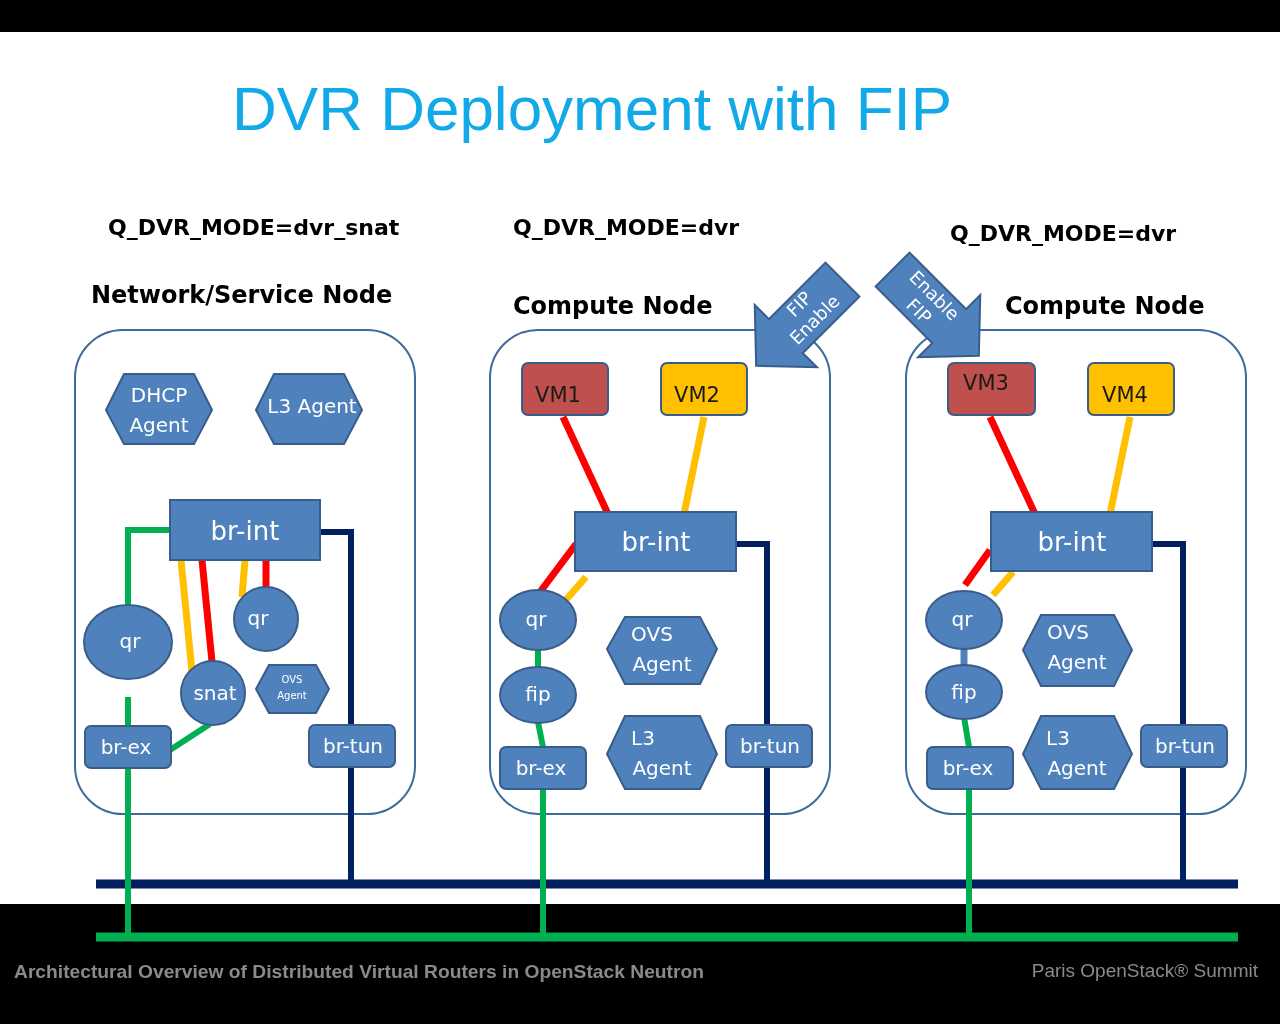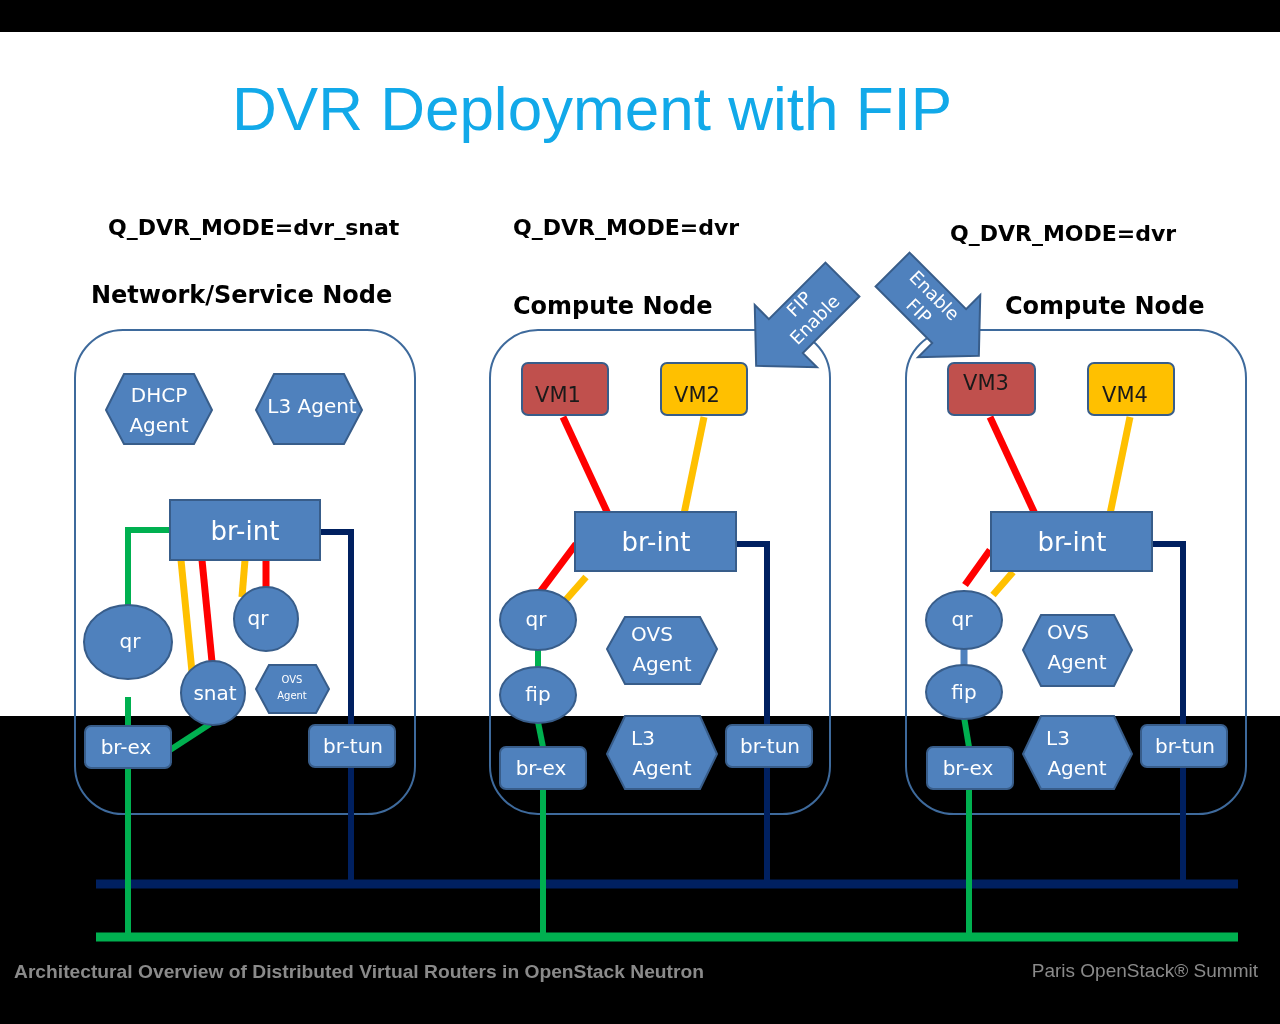--- a/index.html
+++ b/index.html
@@ -1,17 +1,17 @@
 <!DOCTYPE html>
 <html><head>
 <meta charset="utf-8">
 <style>
   html,body{margin:0;padding:0;}
   body{width:1280px;height:1024px;background:#000;position:relative;overflow:hidden;font-family:"Liberation Sans",sans-serif;}
-  #slide{position:absolute;left:0;top:32px;width:1280px;height:684px;background:#fff;}
+  #slide{position:absolute;left:0;top:32px;width:1280px;height:872px;background:#fff;}
   svg{position:absolute;left:0;top:0;}
   .title{font-family:"Liberation Sans",sans-serif;font-size:62px;fill:#12a9e9;}
   .mode{font-family:"DejaVu Sans",sans-serif;font-weight:bold;font-size:22px;fill:#000;}
   .nodehdr{font-family:"DejaVu Sans",sans-serif;font-weight:bold;font-size:24px;fill:#000;}
   .lbl{font-family:"DejaVu Sans",sans-serif;fill:#fff;text-anchor:middle;dominant-baseline:middle;}
   .vmlbl{font-family:"DejaVu Sans",sans-serif;fill:#1a1a1a;text-anchor:middle;dominant-baseline:middle;font-size:21px;}
   .shape{fill:#4f81bd;stroke:#385d8a;stroke-width:2;}
   .box{fill:none;stroke:#3e6a9c;stroke-width:2;}
   .footL{font-family:"Liberation Sans",sans-serif;font-weight:bold;font-size:19px;fill:#8a8a8a;}
   .footR{font-family:"Liberation Sans",sans-serif;font-size:19px;fill:#8a8a8a;text-anchor:end;}

